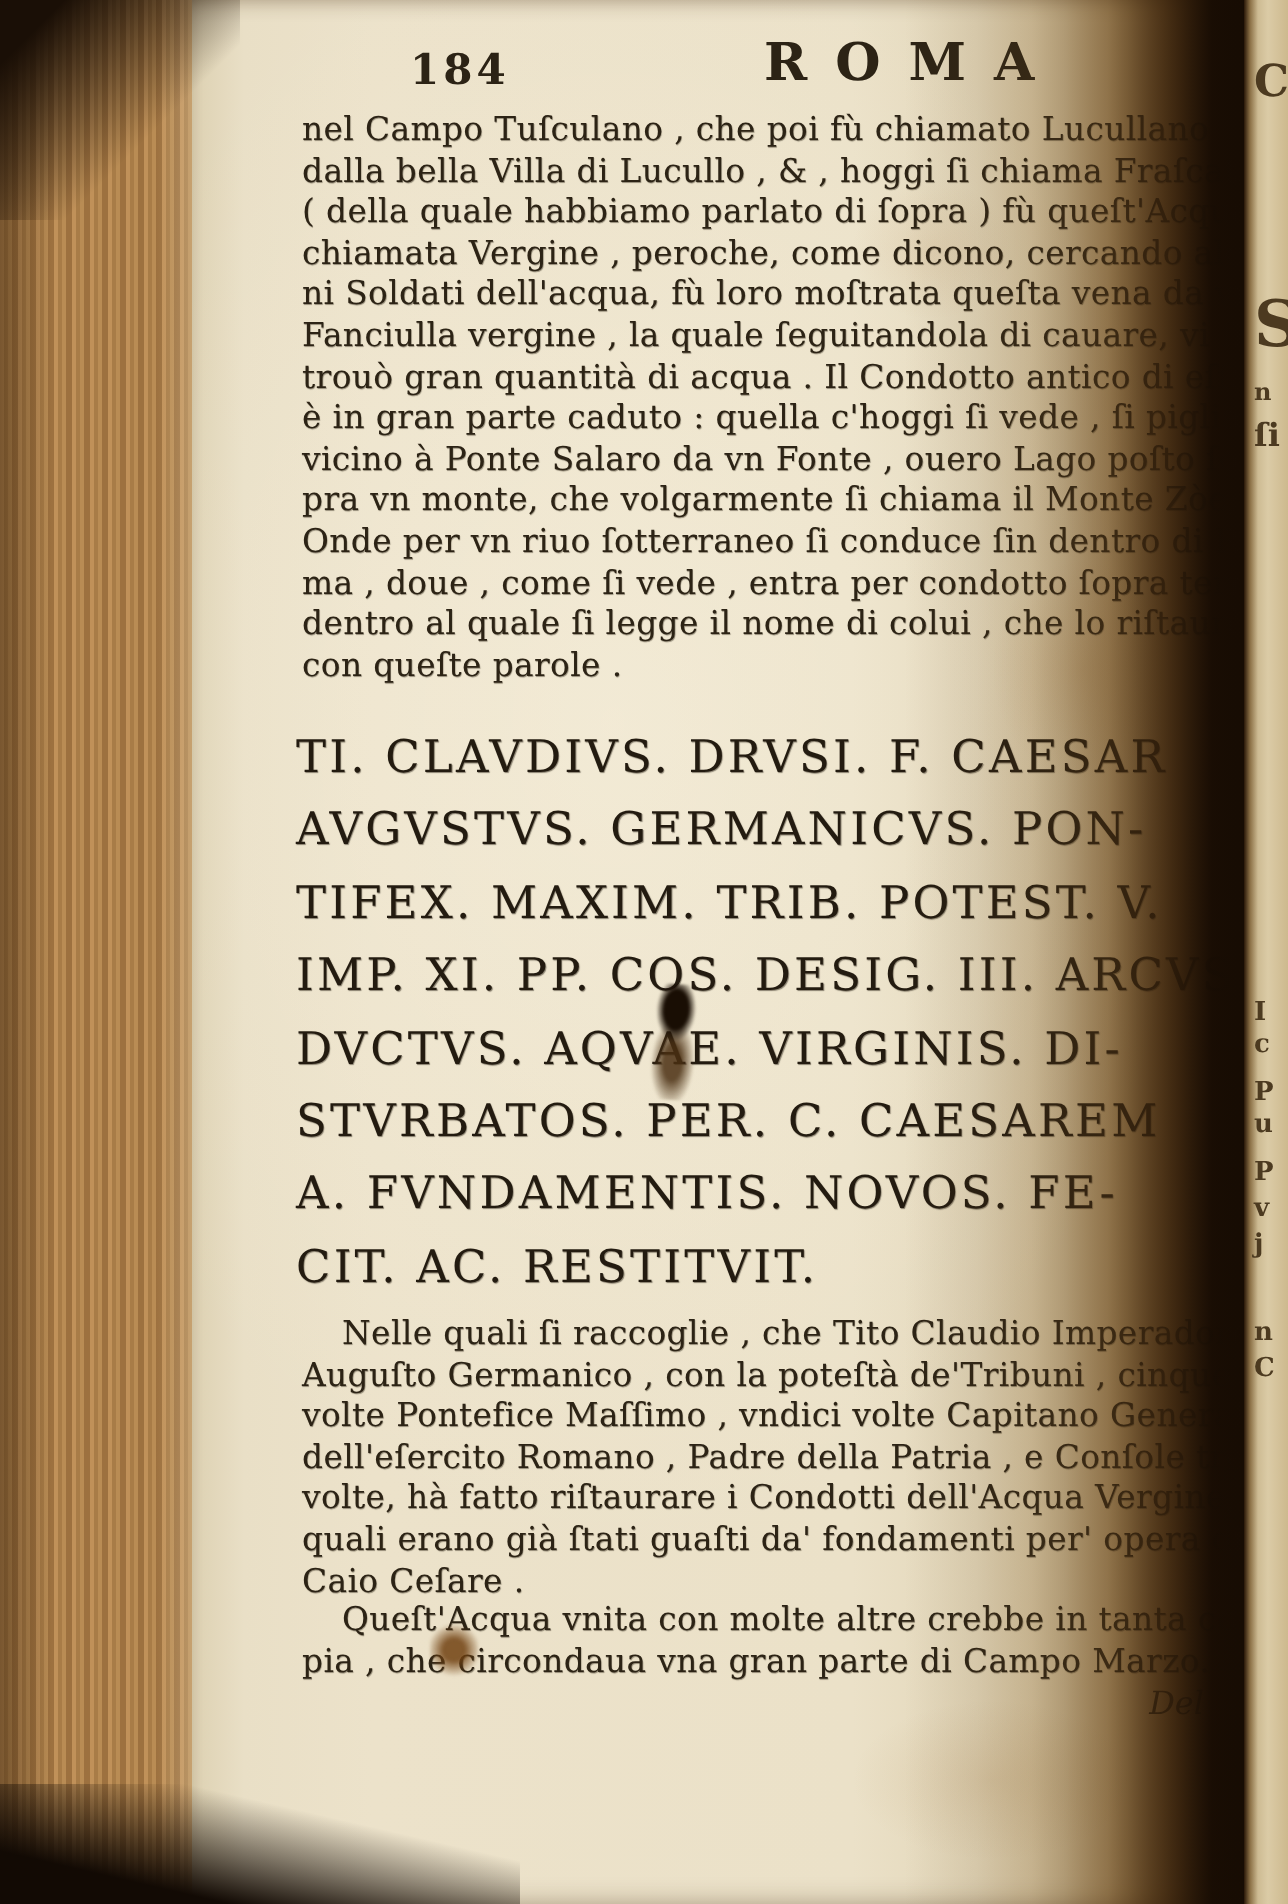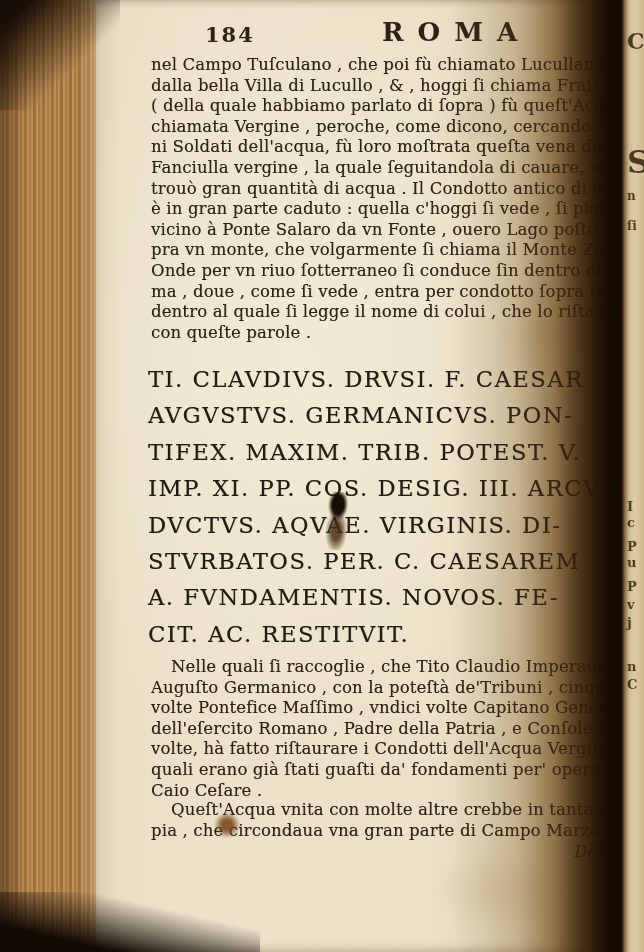--- a/index.html
+++ b/index.html
@@ -153,21 +153,21 @@
     <div class="blot blot-aqvae"></div>
     <div class="blot blot-circondaua"></div>
   </div>
 
   <div class="gutter-shade"></div>
 
   <div class="facing">
       <span class="frag" style="top: 30px; font-size: 22px;">C</span>
       <span class="frag" style="top: 146px; font-size: 32px;">S</span>
       <span class="frag" style="top: 190px; font-size: 12px;">n</span>
-      <span class="frag" style="top: 220px; font-size: 12px;">ſi</span>
+      <span class="frag" style="top: 210px; font-size: 16px;">ſi</span>
       <span class="frag" style="top: 500px; font-size: 13px;">I</span>
       <span class="frag" style="top: 516px; font-size: 13px;">c</span>
       <span class="frag" style="top: 540px; font-size: 13px;">P</span>
       <span class="frag" style="top: 556px; font-size: 13px;">u</span>
       <span class="frag" style="top: 580px; font-size: 13px;">P</span>
       <span class="frag" style="top: 598px; font-size: 13px;">v</span>
       <span class="frag" style="top: 616px; font-size: 13px;">j</span>
       <span class="frag" style="top: 660px; font-size: 13px;">n</span>
       <span class="frag" style="top: 678px; font-size: 13px;">C</span>
     </div>

